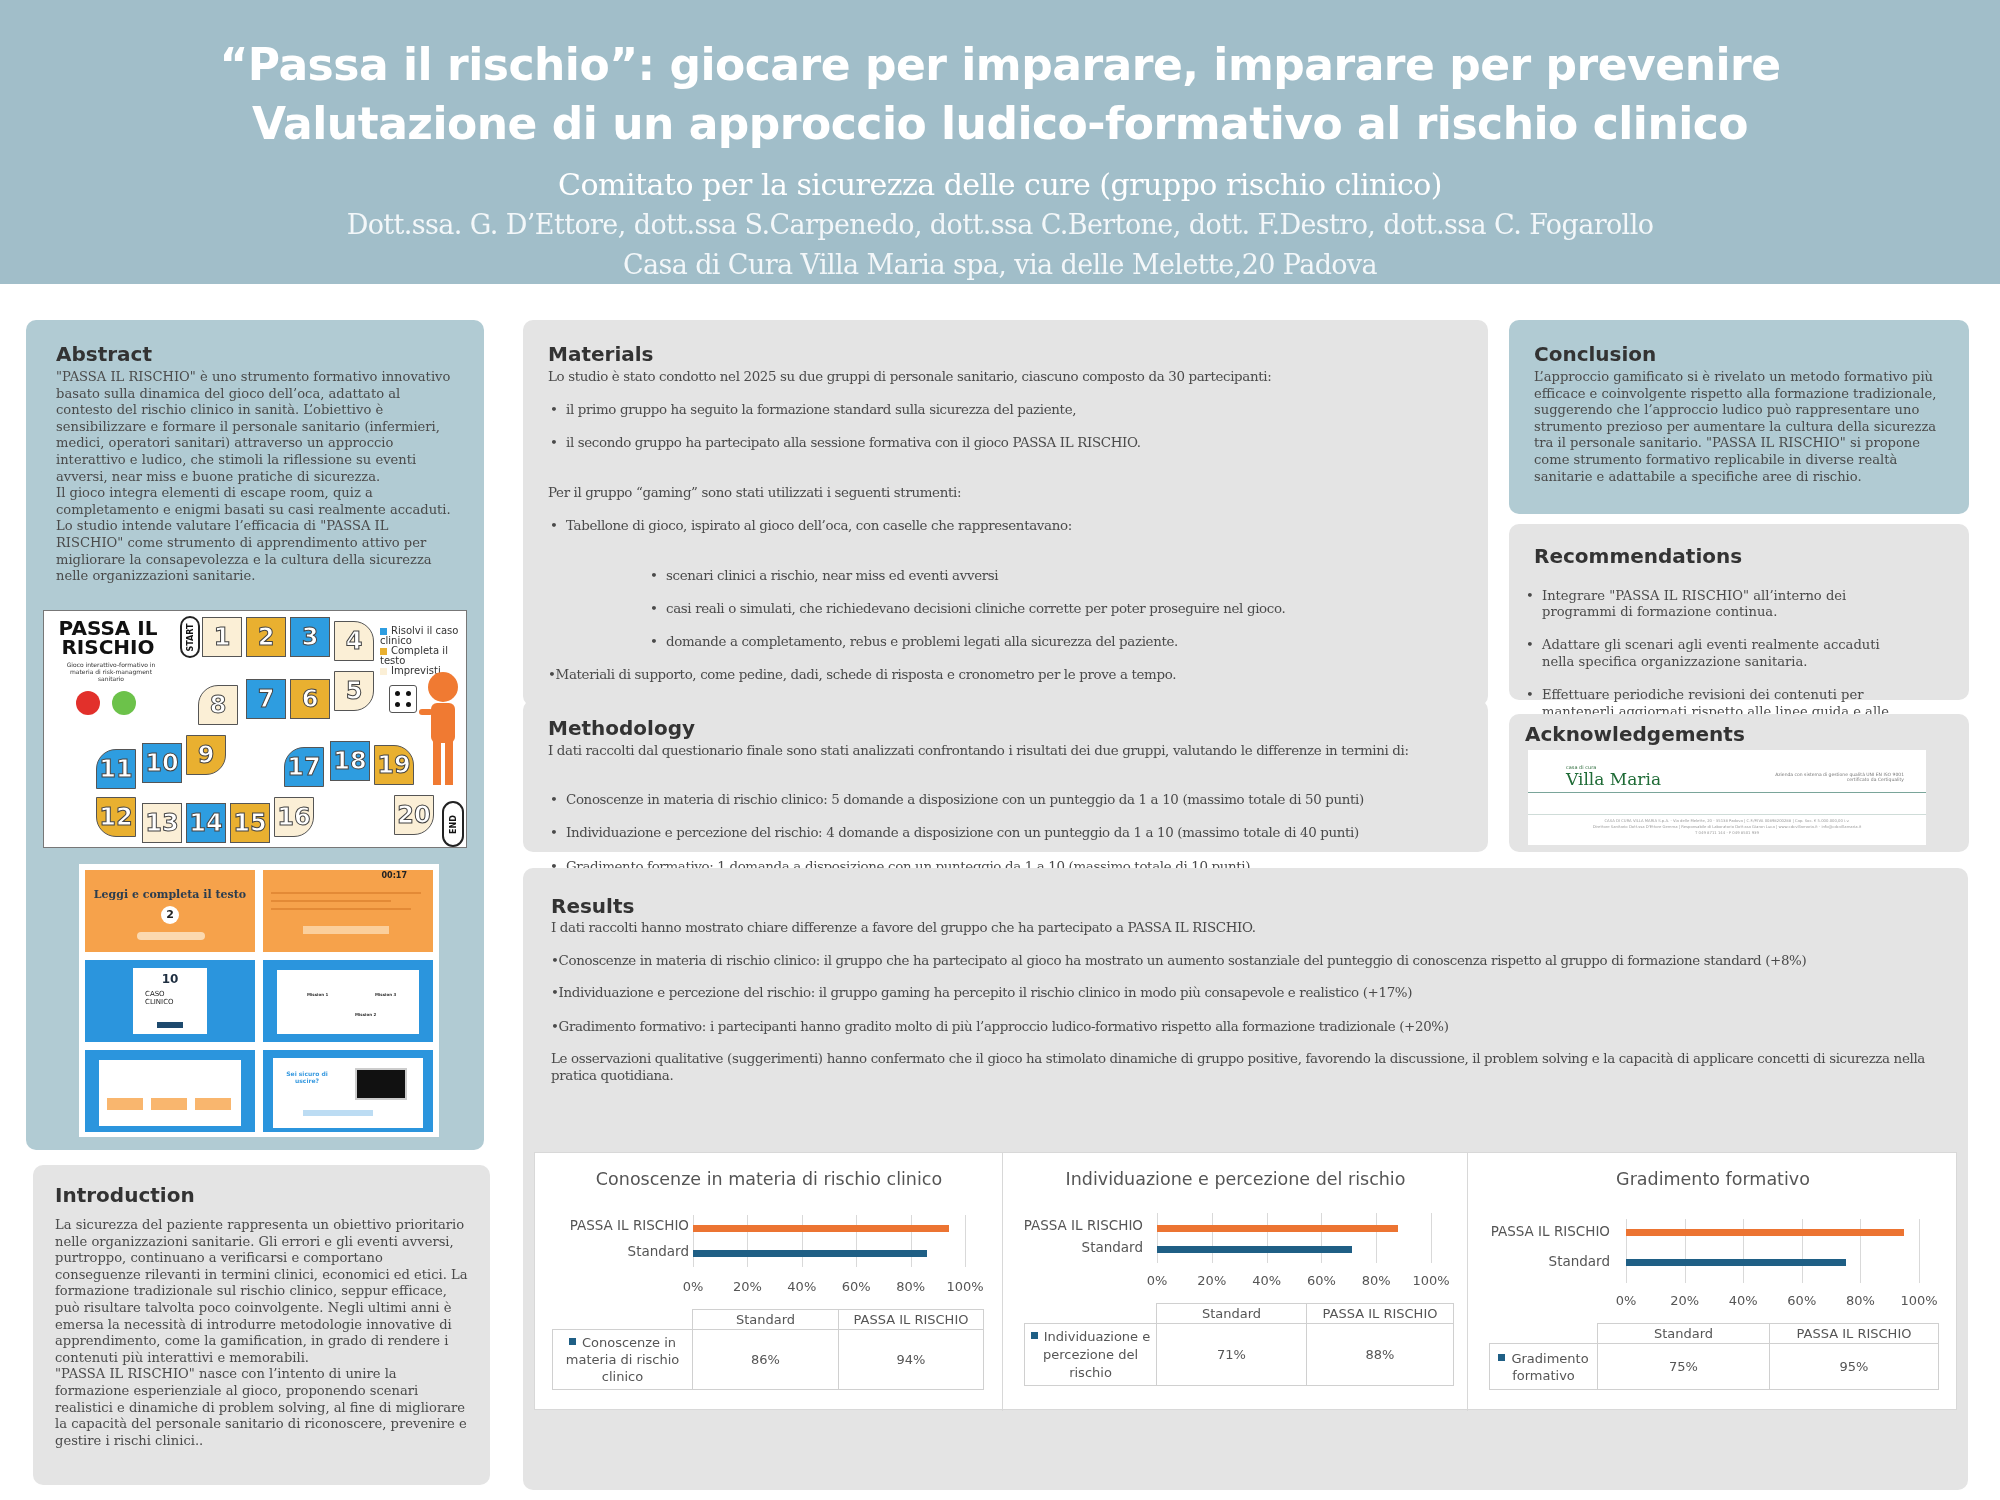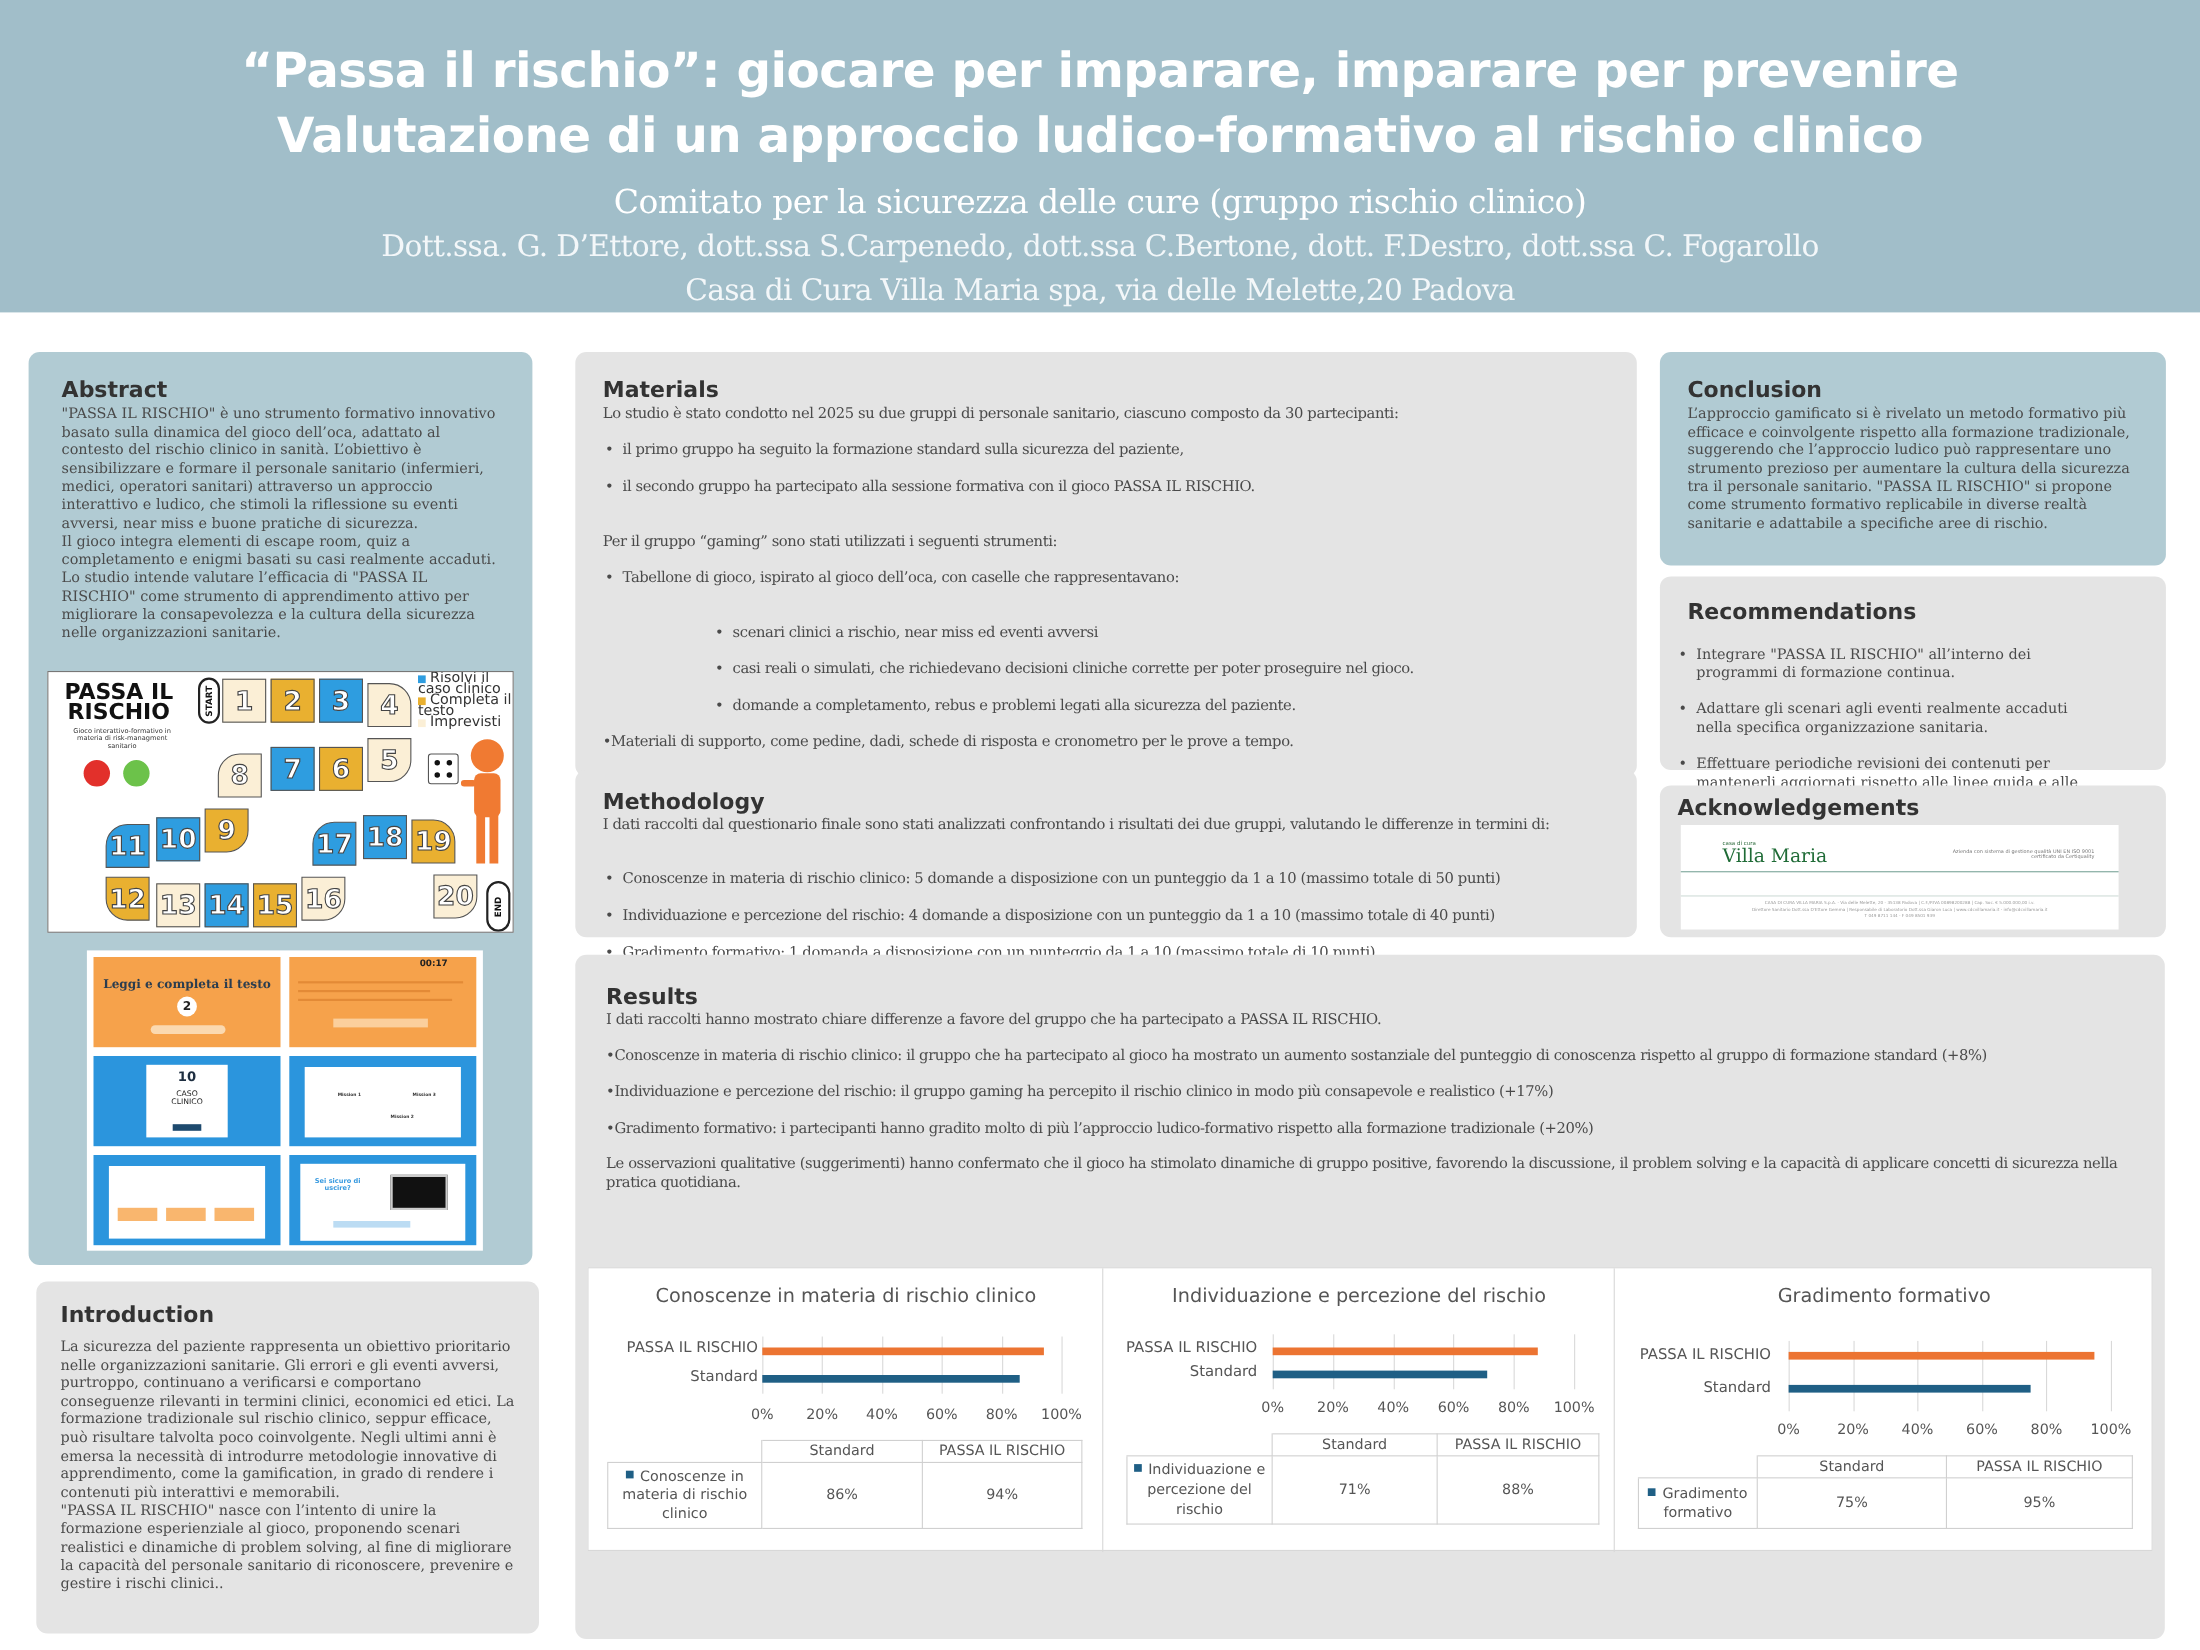--- a/index.html
+++ b/index.html
@@ -22,21 +22,21 @@
 ul.b.sub li{padding-left:118px}
 ul.b.sub li:before{left:102px}
 .spacer{height:16px}
 
 .board{position:absolute;left:43px;top:610px;width:424px;height:238px;background:#fff;border:1px solid #777;overflow:hidden}
 .board .bt{position:absolute;left:14px;top:8px;font-family:"DejaVu Sans",sans-serif;font-weight:900;font-size:20px;line-height:19px;color:#111;text-align:center;width:100px}
 .board .bs{position:absolute;left:12px;top:50px;width:110px;font-size:6px;line-height:7px;text-align:center;font-family:"DejaVu Sans",sans-serif;color:#333}
 .pawn{position:absolute;width:24px;height:24px;border-radius:50%}
 .cell{position:absolute;width:40px;height:40px;border:1.5px solid #555;font-family:"DejaVu Sans",sans-serif;font-weight:bold;font-size:24px;color:#fff;text-align:center;line-height:38px;-webkit-text-stroke:1px #444}
 .c-b{background:#2e9de0}.c-y{background:#e9b030}.c-c{background:#fbefd6}
-.legend{position:absolute;left:336px;top:1px;font-family:"DejaVu Sans",sans-serif;font-size:13px;line-height:10px;color:#333}
+.legend{position:absolute;left:336px;top:15px;font-family:"DejaVu Sans",sans-serif;font-size:10px;line-height:10px;color:#333}
 .legend span.sq{display:inline-block;width:7px;height:7px;margin-right:4px;vertical-align:-1px}
 .startb,.endb{position:absolute;border:2px solid #222;border-radius:12px;background:#fff;font-family:"DejaVu Sans",sans-serif;font-weight:bold;font-size:8px;color:#111;display:flex;align-items:center;justify-content:center}
 .startb span,.endb span{transform:rotate(-90deg)}
 .dice{position:absolute;left:345px;top:74px;width:28px;height:28px;border:1.5px solid #555;background:#fff;border-radius:3px}
 .dice i{position:absolute;width:5px;height:5px;border-radius:50%;background:#111}
 .char{position:absolute;left:375px;top:58px;width:45px;height:120px}
 
 .screens{position:absolute;left:79px;top:864px;width:360px;height:273px;background:#fff;padding:6px}
 .scr{position:absolute;width:170px;height:82px;overflow:hidden}
 .scr.o{background:#f6a24b}.scr.bl{background:#2b95dd}
@@ -136,21 +136,21 @@
   <div class="scr o" style="left:184px;top:6px">
     <div style="position:absolute;right:26px;top:1px;font:bold 8px 'DejaVu Sans',sans-serif;color:#222">00:17</div>
     <div style="position:absolute;left:8px;top:22px;width:150px;height:2px;background:#e38a36"></div>
     <div style="position:absolute;left:8px;top:30px;width:120px;height:2px;background:#e38a36"></div>
     <div style="position:absolute;left:8px;top:38px;width:140px;height:2px;background:#e38a36"></div>
     <div style="position:absolute;left:40px;top:56px;width:86px;height:8px;background:#fbcf9c"></div>
   </div>
   <div class="scr bl" style="left:6px;top:96px">
     <div class="card" style="left:48px;top:8px;width:74px;height:66px"></div>
     <div style="position:absolute;left:48px;top:12px;width:74px;text-align:center;font:bold 12px 'DejaVu Sans',sans-serif;color:#1e2e40">10</div>
-    <div style="position:absolute;left:60px;top:30px;width:50px;text-align:center;font:7px 'DejaVu Sans',sans-serif;color:#222">CASO CLINICO</div>
+    <div style="position:absolute;left:60px;top:30px;width:50px;text-align:left;font:7px 'DejaVu Sans',sans-serif;color:#222">CASO CLINICO</div>
     <div style="position:absolute;left:72px;top:62px;width:26px;height:6px;background:#1e4a6e"></div>
   </div>
   <div class="scr bl" style="left:184px;top:96px">
     <div class="card" style="left:14px;top:10px;width:142px;height:64px"></div>
     <div style="position:absolute;left:44px;top:32px;font:bold 4px 'DejaVu Sans',sans-serif;color:#333">Mission 1</div>
     <div style="position:absolute;left:112px;top:32px;font:bold 4px 'DejaVu Sans',sans-serif;color:#333">Mission 3</div>
     <div style="position:absolute;left:92px;top:52px;font:bold 4px 'DejaVu Sans',sans-serif;color:#333">Mission 2</div>
   </div>
   <div class="scr bl" style="left:6px;top:186px">
     <div class="card" style="left:14px;top:10px;width:142px;height:66px"></div>

